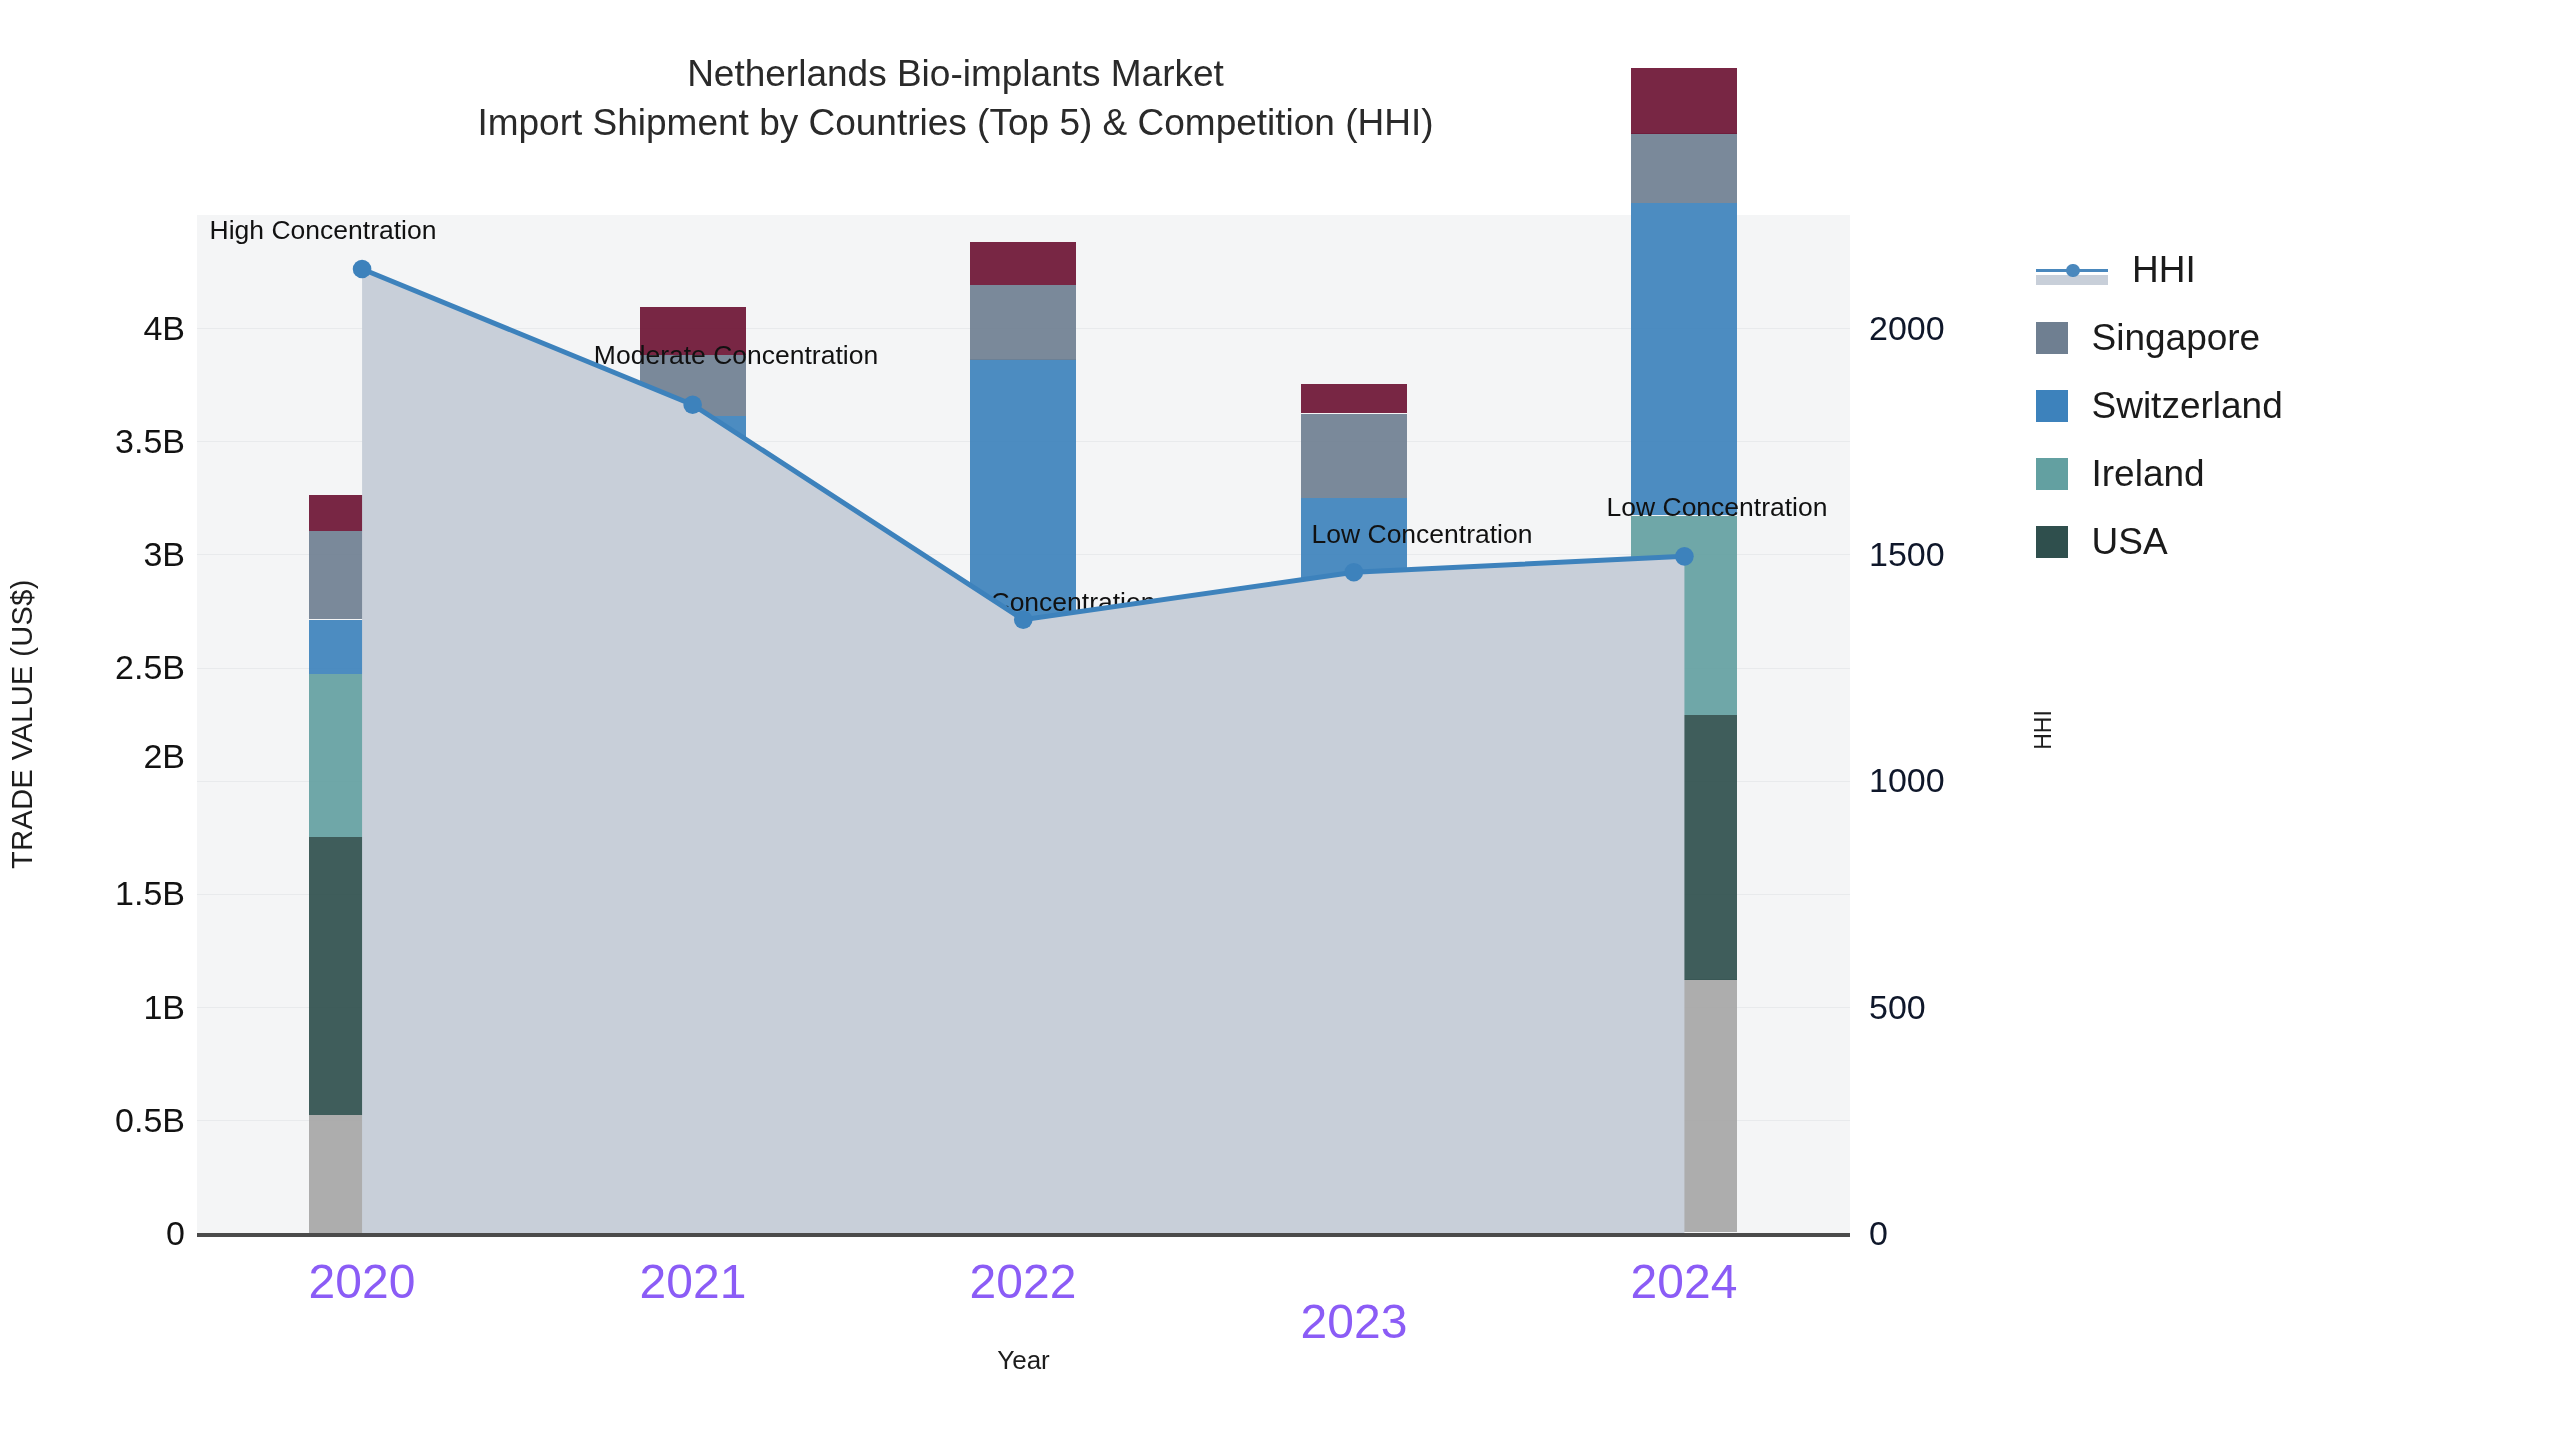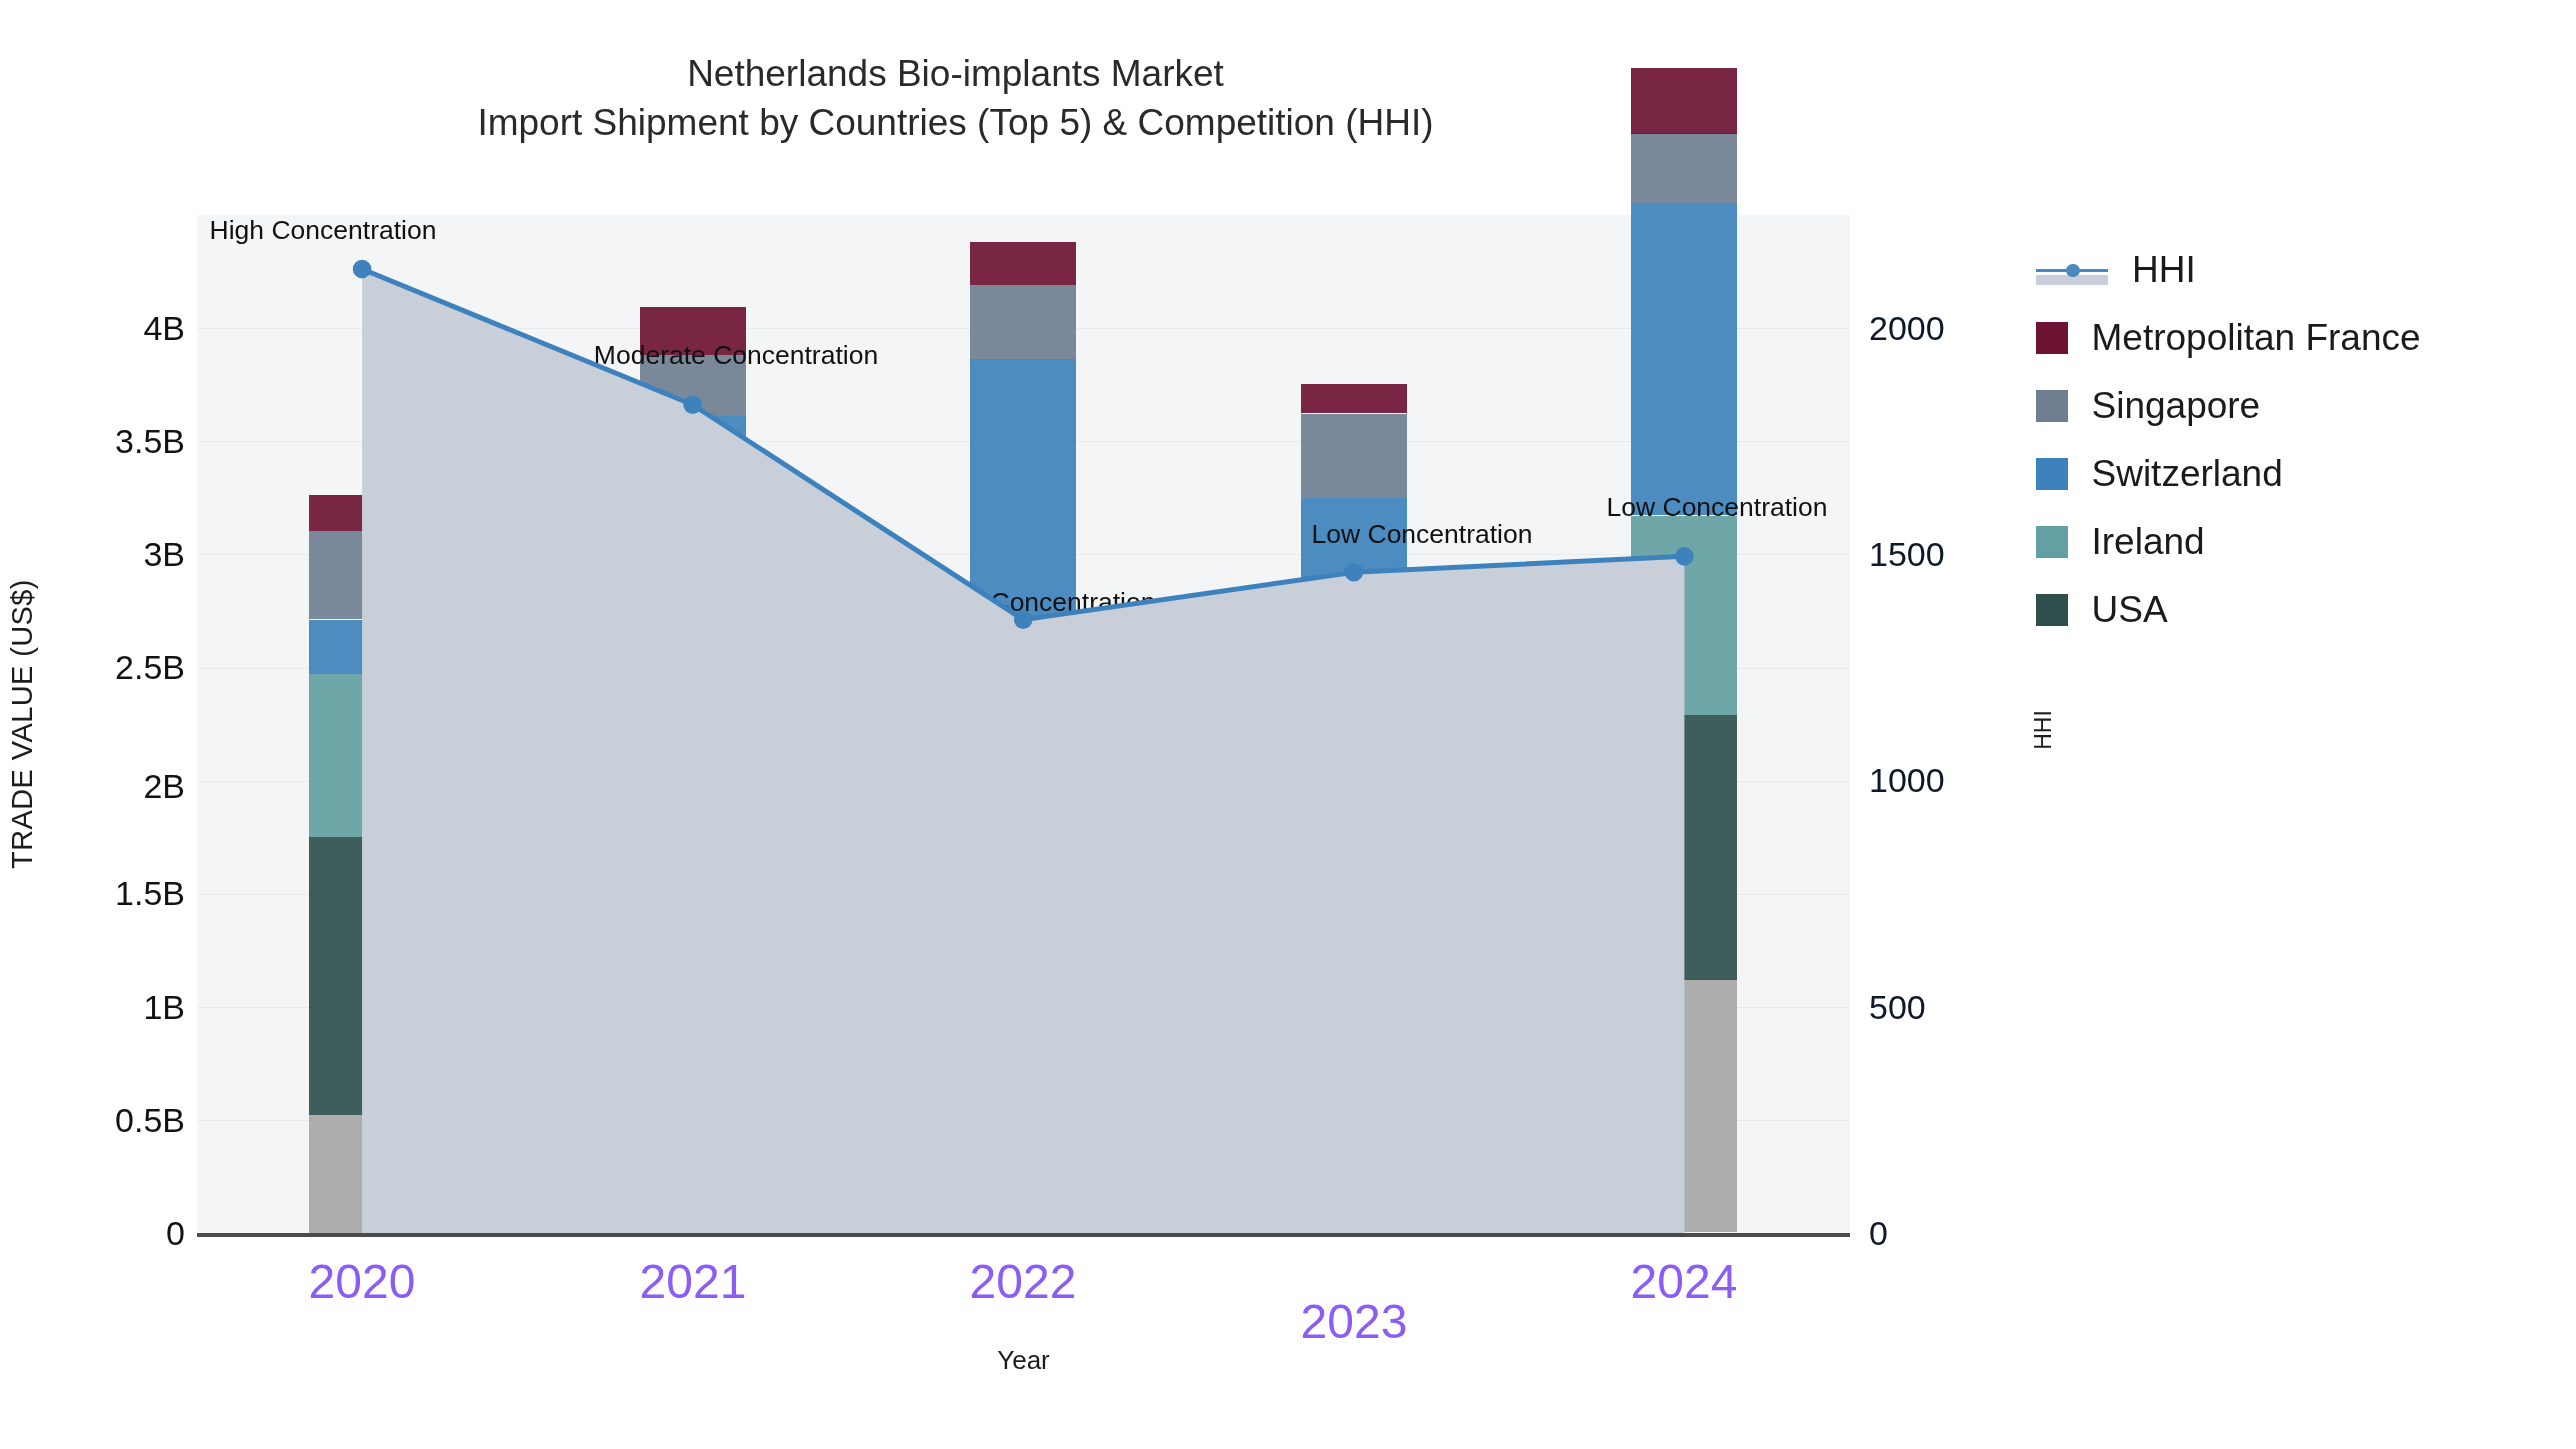--- a/index.html
+++ b/index.html
@@ -73,21 +73,21 @@
 
   <div class="ylab-left">TRADE VALUE (US$)</div>
   <div class="y2lab">HHI</div>
   <div class="xlab">Year</div>
 
   <div class="ylabels-left" id="yleft">
       <div class="ytl" style="top: 1233px;">0</div>
       <div class="ytl" style="top: 1120px;">0.5B</div>
       <div class="ytl" style="top: 1007px;">1B</div>
       <div class="ytl" style="top: 893px;">1.5B</div>
-      <div class="ytl" style="top: 786px;">2B</div>
+      <div class="ytl" style="top: 756px;">2B</div>
       <div class="ytl" style="top: 667px; margin-left: 48px;">2.5B</div>
       <div class="ytl" style="top: 554px;">3B</div>
       <div class="ytl" style="top: 441px;">3.5B</div>
       <div class="ytl" style="top: 328px;">4B</div>
     </div>
   <div class="ylabels-right" id="yright">
       <div class="ytr" style="top: 1233px;">0</div>
       <div class="ytr" style="top: 1007px;">500</div>
       <div class="ytr" style="top: 780px;">1000</div>
       <div class="ytr" style="top: 554px;">1500</div>
@@ -147,24 +147,20 @@
   <div class="legend" id="legend">
       <div class="lgrow">
         <span class="lgline">
           <span class="fillbar"></span>
           <span class="ln" style="background: rgb(74, 136, 189);"></span>
           <span class="dot" style="background: rgb(74, 136, 189);"></span>
         </span>
         <span class="lgtext">HHI</span>
       </div>
       <div class="lgrow">
-        <span class="lgswatch" style="background: rgb(109, 20, 52);"></span>
-        <span class="lgtext">Metropolitan France</span>
-      </div>
-      <div class="lgrow">
         <span class="lgswatch" style="background: rgb(111, 127, 145);"></span>
         <span class="lgtext">Singapore</span>
       </div>
       <div class="lgrow">
         <span class="lgswatch" style="background: rgb(61, 130, 188);"></span>
         <span class="lgtext">Switzerland</span>
       </div>
       <div class="lgrow">
         <span class="lgswatch" style="background: rgb(99, 160, 161);"></span>
         <span class="lgtext">Ireland</span>

